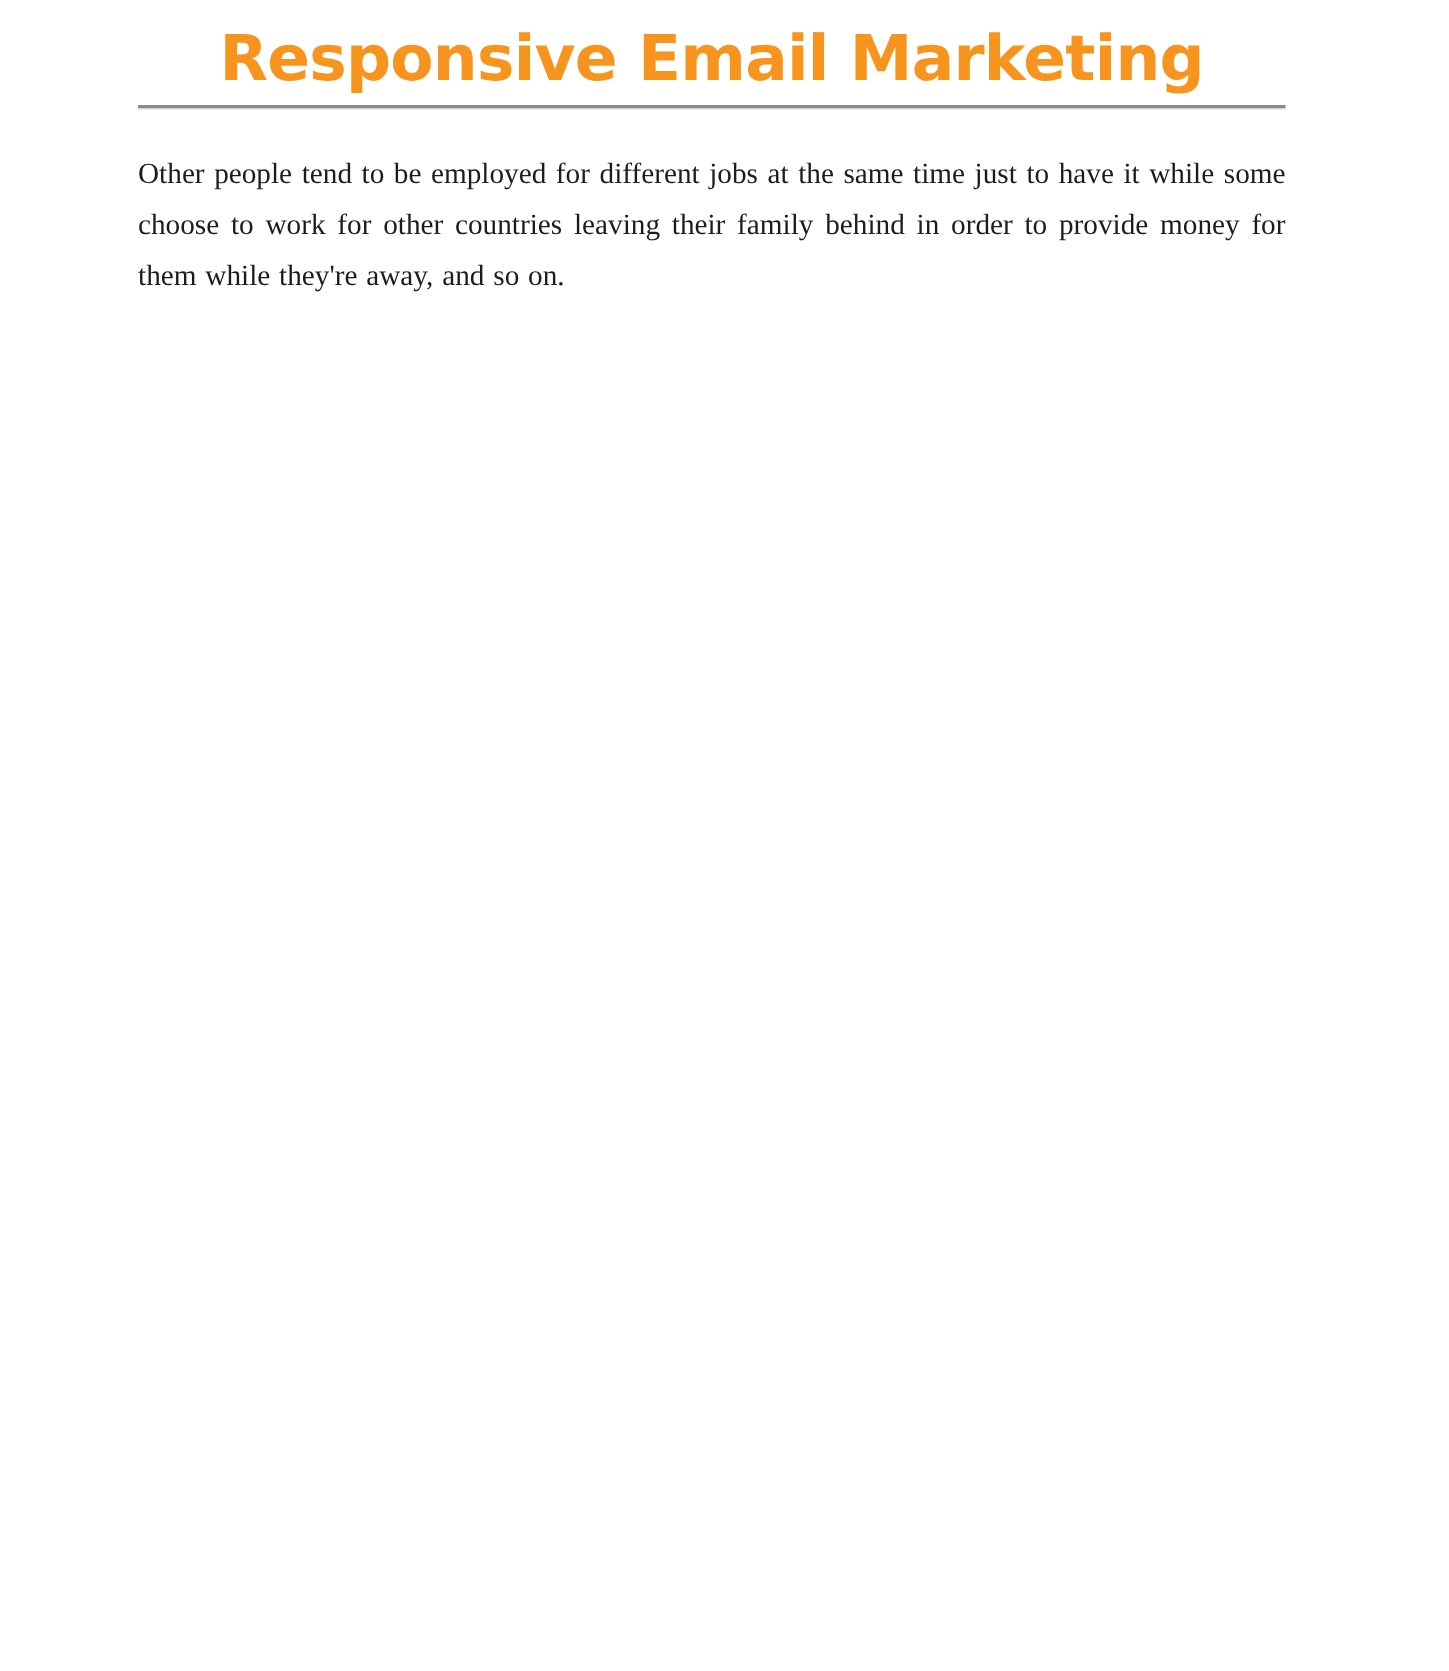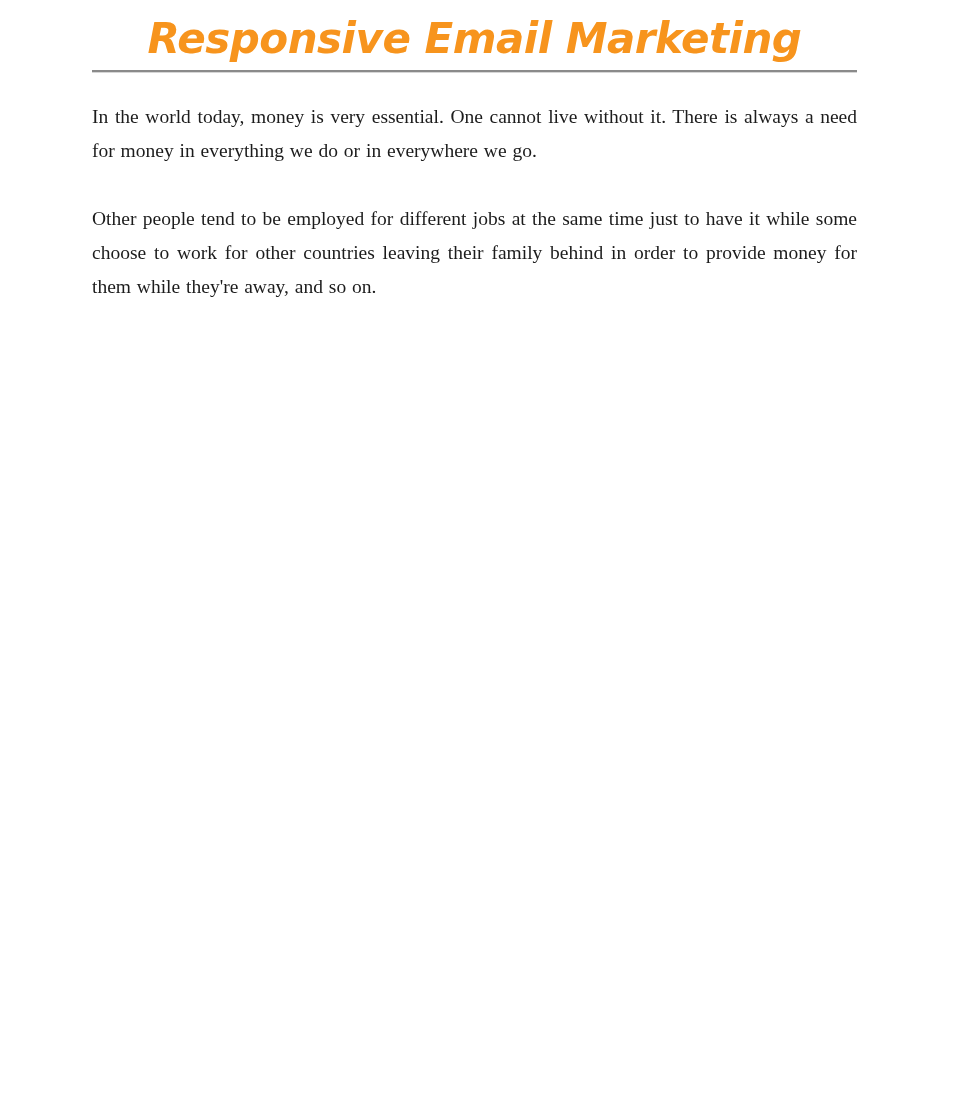--- a/index.html
+++ b/index.html
@@ -21,21 +21,20 @@
     margin: 0;
     padding: 0;
     font-family: "DejaVu Sans", sans-serif;
     font-weight: bold;
     font-size: 42px;
     line-height: 1.18;
     letter-spacing: -0.5px;
     color: #F7941D;
     text-align: center;
     white-space: nowrap;
-    font-style: italic;
   }
   .title-divider {
     border: 0;
     height: 0;
     margin: 6px 0 0 0;
     border-top: 2px solid #8a8a8a;
     border-bottom: 1px solid #d6d6d6;
   }
   .doc-body {
     margin-top: 27px;
@@ -49,16 +48,15 @@
     word-spacing: 1px;
   }
 </style>
 </head>
 <body>
 
 <div class="page">
   <h1 class="doc-title">Responsive Email Marketing</h1>
   <hr class="title-divider">
   <div class="doc-body">
-    <p>In the world today, money is very essential. One cannot live without it. There is always a need for money in everything we do or in everywhere we go.</p>
     <p>Other people tend to be employed for different jobs at the same time just to have it while some choose to work for other countries leaving their family behind in order to provide money for them while they're away, and so on.</p>
   </div>
 </div>
 
 </body></html>

